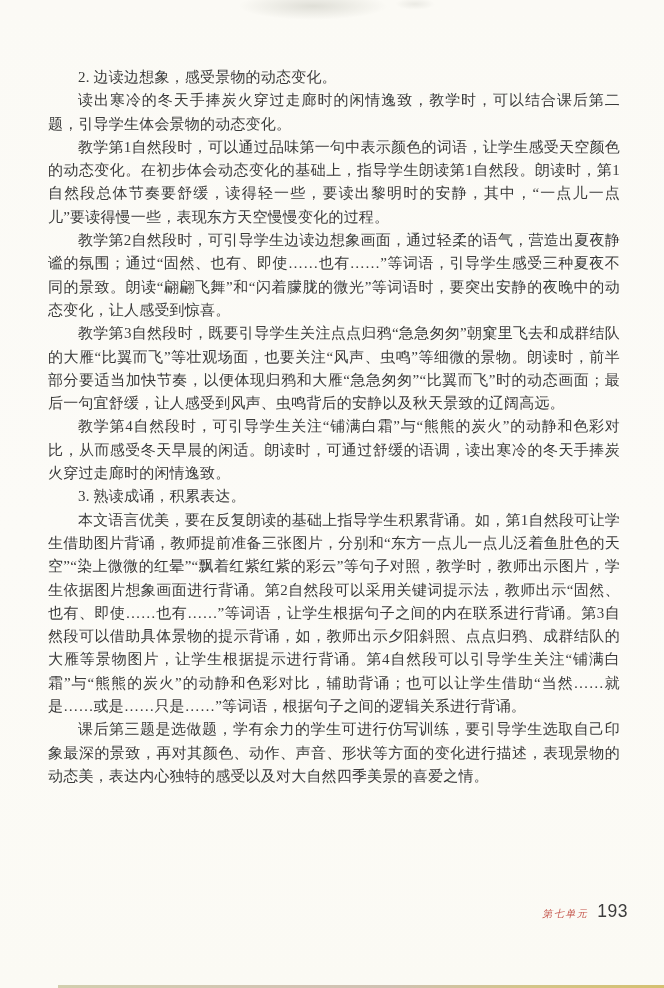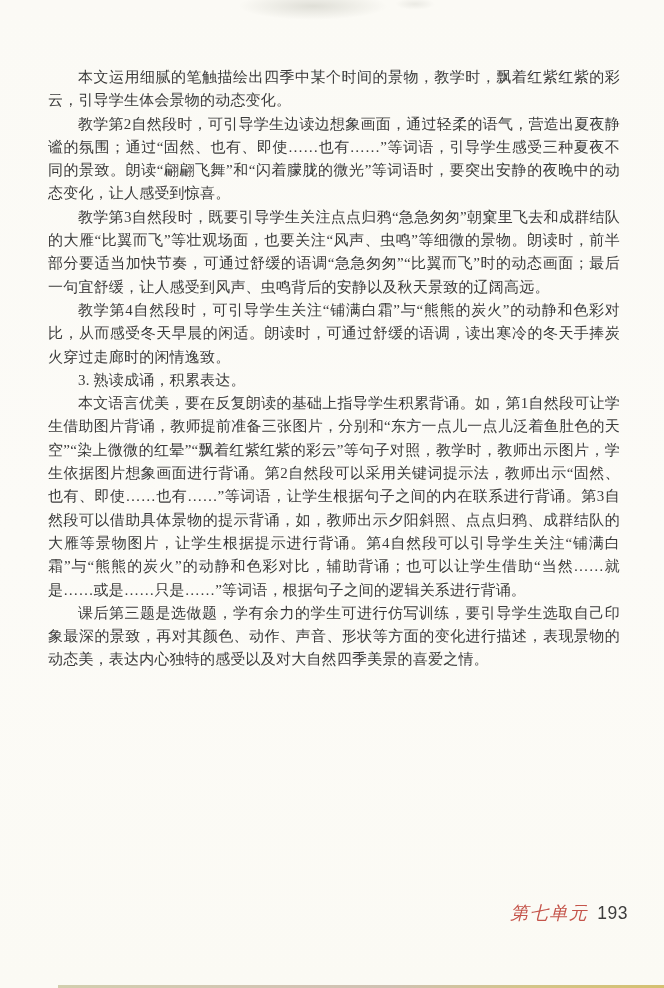--- a/index.html
+++ b/index.html
@@ -37,21 +37,21 @@
     position: absolute;
     top: 901px;
     right: 36px;
     display: flex;
     align-items: baseline;
     gap: 9px;
     white-space: nowrap;
   }
   .unit-label {
     color: #c4544a;
-    font-size: 18px;
+    font-size: 10px;
     font-style: italic;
     letter-spacing: 1.5px;
     font-family: Liberation Sans, sans-serif;
     margin-left: 42px;
   }
   .page-number {
     color: #3c3c3c;
     font-size: 17.5px;
     letter-spacing: 0.5px;
     font-family: Liberation Sans, sans-serif;
@@ -89,23 +89,25 @@
     pointer-events: none;
   }
 </style>
 </head>
 <body>
 
 <div class="scan-smudge"></div>
 <div class="scan-smudge-2"></div>
 
 <div class="page-body">
-  <p class="indent">本文运用细腻的笔触描绘出四季中某个时间的景物，教学时，飘着红紫红紫的彩云，引导学生体会景物的动态变化。</p>
+  <p class="indent">2. 边读边想象，感受景物的动态变化。</p>
+  <p class="indent">读出寒冷的冬天手捧炭火穿过走廊时的闲情逸致，教学时，可以结合课后第二题，引导学生体会景物的动态变化。</p>
+  <p class="indent">教学第1自然段时，可以通过品味第一句中表示颜色的词语，让学生感受天空颜色的动态变化。在初步体会动态变化的基础上，指导学生朗读第1自然段。朗读时，第1自然段总体节奏要舒缓，读得轻一些，要读出黎明时的安静，其中，“一点儿一点儿”要读得慢一些，表现东方天空慢慢变化的过程。</p>
   <p class="indent">教学第2自然段时，可引导学生边读边想象画面，通过轻柔的语气，营造出夏夜静谧的氛围；通过“固然、也有、即使……也有……”等词语，引导学生感受三种夏夜不同的景致。朗读“翩翩飞舞”和“闪着朦胧的微光”等词语时，要突出安静的夜晚中的动态变化，让人感受到惊喜。</p>
-  <p class="indent">教学第3自然段时，既要引导学生关注点点归鸦“急急匆匆”朝窠里飞去和成群结队的大雁“比翼而飞”等壮观场面，也要关注“风声、虫鸣”等细微的景物。朗读时，前半部分要适当加快节奏，可通过舒缓的语调“急急匆匆”“比翼而飞”时的动态画面；最后一句宜舒缓，让人感受到风声、虫鸣背后的安静以及秋天景致的辽阔高远。</p>
+  <p class="indent">教学第3自然段时，既要引导学生关注点点归鸦“急急匆匆”朝窠里飞去和成群结队的大雁“比翼而飞”等壮观场面，也要关注“风声、虫鸣”等细微的景物。朗读时，前半部分要适当加快节奏，以便体现归鸦和大雁“急急匆匆”“比翼而飞”时的动态画面；最后一句宜舒缓，让人感受到风声、虫鸣背后的安静以及秋天景致的辽阔高远。</p>
   <p class="indent">教学第4自然段时，可引导学生关注“铺满白霜”与“熊熊的炭火”的动静和色彩对比，从而感受冬天早晨的闲适。朗读时，可通过舒缓的语调，读出寒冷的冬天手捧炭火穿过走廊时的闲情逸致。</p>
   <p class="indent">3. 熟读成诵，积累表达。</p>
   <p class="indent">本文语言优美，要在反复朗读的基础上指导学生积累背诵。如，第1自然段可让学生借助图片背诵，教师提前准备三张图片，分别和“东方一点儿一点儿泛着鱼肚色的天空”“染上微微的红晕”“飘着红紫红紫的彩云”等句子对照，教学时，教师出示图片，学生依据图片想象画面进行背诵。第2自然段可以采用关键词提示法，教师出示“固然、也有、即使……也有……”等词语，让学生根据句子之间的内在联系进行背诵。第3自然段可以借助具体景物的提示背诵，如，教师出示夕阳斜照、点点归鸦、成群结队的大雁等景物图片，让学生根据提示进行背诵。第4自然段可以引导学生关注“铺满白霜”与“熊熊的炭火”的动静和色彩对比，辅助背诵；也可以让学生借助“当然……就是……或是……只是……”等词语，根据句子之间的逻辑关系进行背诵。</p>
   <p class="indent">课后第三题是选做题，学有余力的学生可进行仿写训练，要引导学生选取自己印象最深的景致，再对其颜色、动作、声音、形状等方面的变化进行描述，表现景物的动态美，表达内心独特的感受以及对大自然四季美景的喜爱之情。</p>
 </div>
 
 <div class="page-footer">
   <span class="unit-label">第七单元</span>
   <span class="page-number">193</span>
 </div>

